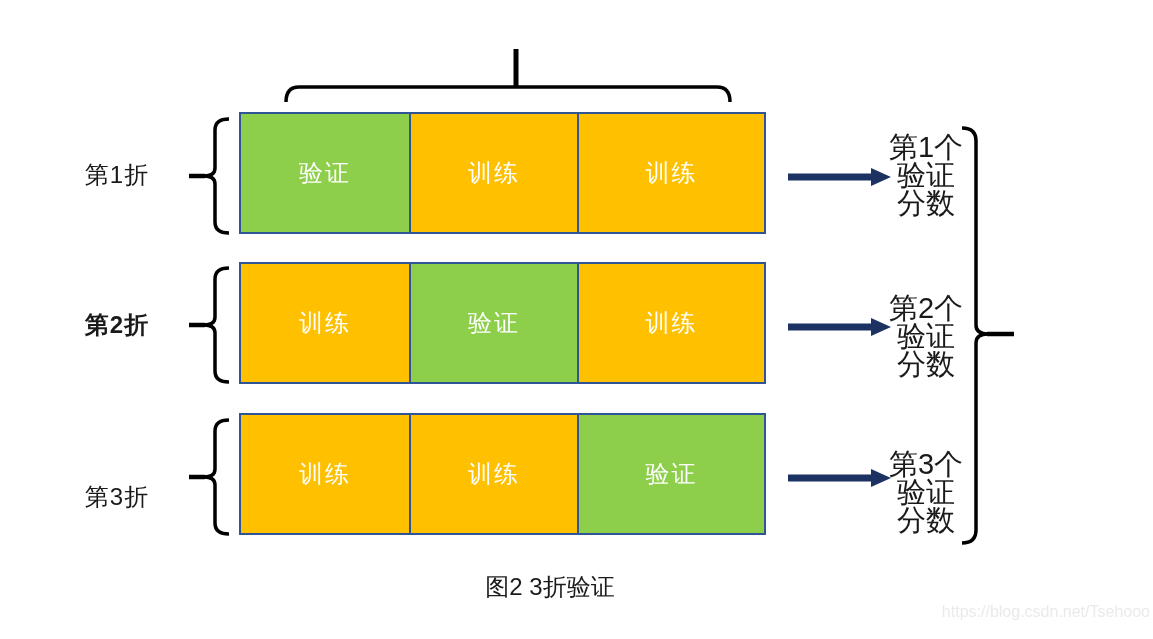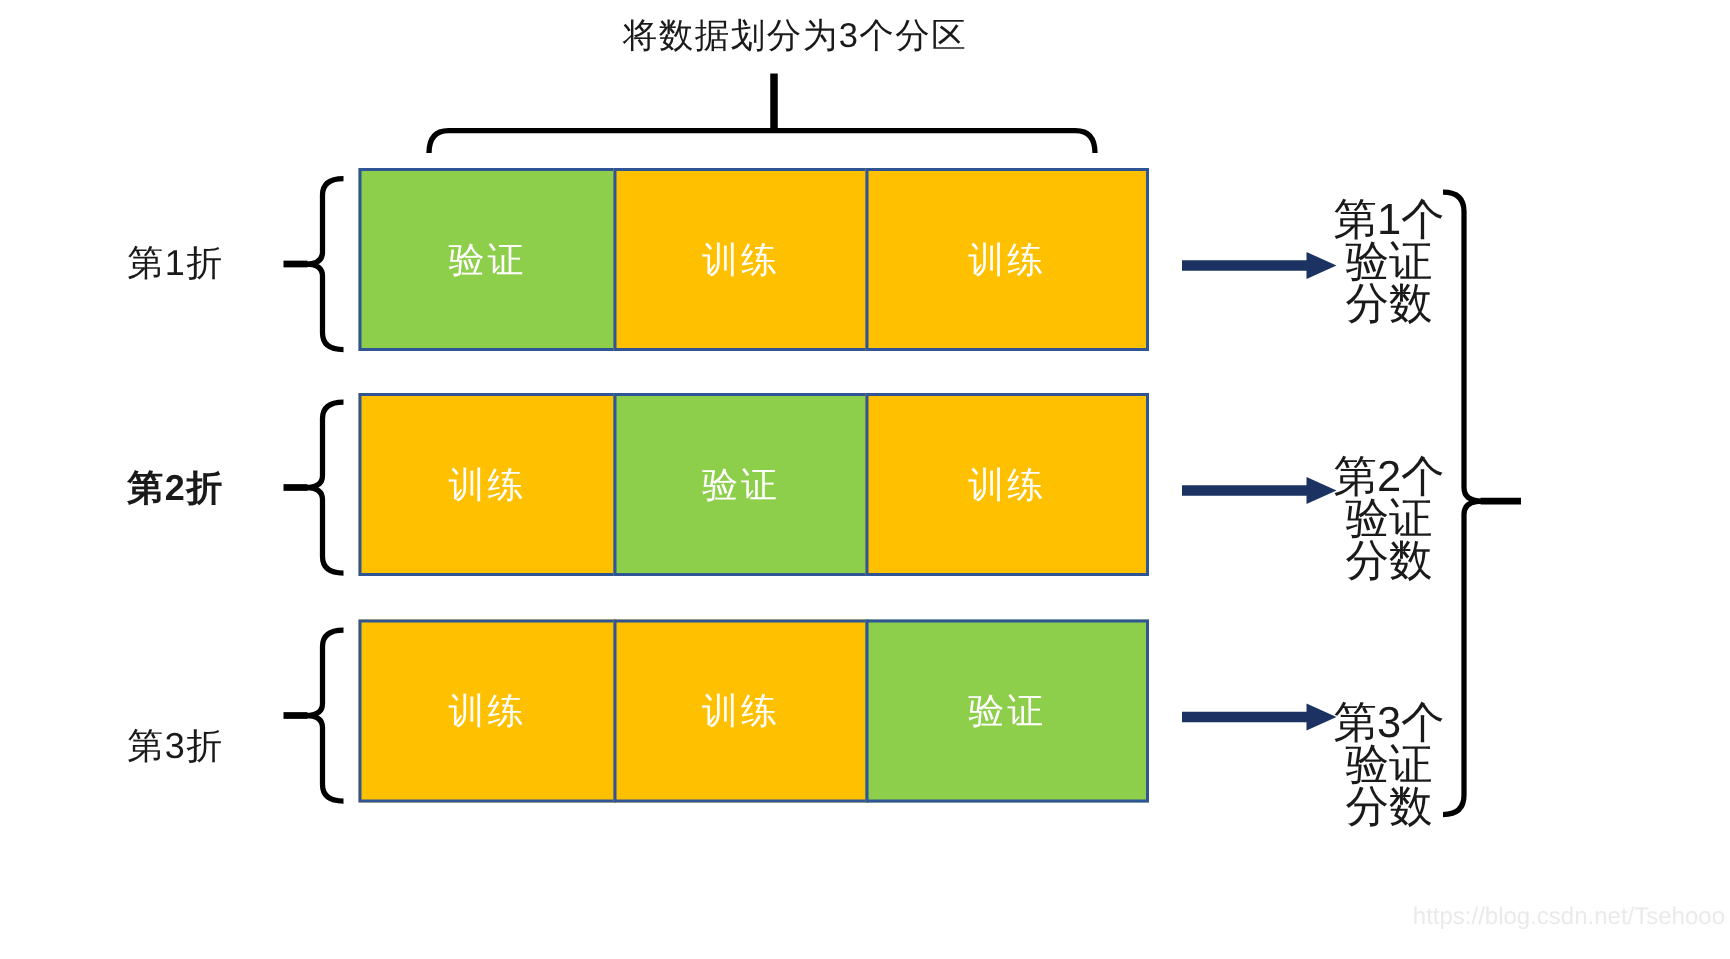--- a/index.html
+++ b/index.html
@@ -32,22 +32,22 @@
   .row1{top:112px;} .row2{top:262px;} .row3{top:413px;}
   .col1{left:239px;width:172px;}
   .col2{left:409px;width:170px;}
   .col3{left:577px;width:189px;}
   .score-label{
     left:878px;width:96px;
     text-align:center;font-size:29px;line-height:28px;
     white-space:pre-line;
   }
   #score1-label{top:133px;}
-  #score2-label{top:294px;margin-top:10px;}
-  #score3-label{top:468px;}
+  #score2-label{top:294px;}
+  #score3-label{top:450px;}
   #final-score-label{
     left:1028px;top:310px;width:124px;
     font-size:24px;line-height:30px;white-space:pre-line;
   }
   #figure-caption{
     left:400px;top:571px;width:300px;
     text-align:center;font-size:24px;
   }
   #watermark{
     left:930px;top:603px;width:220px;
@@ -84,21 +84,20 @@
     </g>
     <g>
       <path d="M788,478 L873,478" stroke-width="7" fill="none" style="stroke: rgb(27, 50, 99);"></path>
       <polygon points="871,469 891,478 871,487" style="fill: rgb(27, 50, 99);"></polygon>
     </g>
 
     <path d="M962,128 Q976,128 976,141 L976,325 Q976,334 988,334 Q976,334 976,343 L976,530 Q976,543 962,543" fill="none" stroke-width="3.5" style="stroke: rgb(0, 0, 0);"></path>
     <path d="M987,334 L1014,334" fill="none" stroke-width="4.5" style="stroke: rgb(0, 0, 0);"></path>
   </svg>
 
-  <div id="diagram-title" class="abs">将数据划分为3个分区</div>
 
   <div id="fold1-label" class="abs fold-label">第1折</div>
   <div id="fold2-label" class="abs fold-label">第2折</div>
   <div id="fold3-label" class="abs fold-label">第3折</div>
 
   <div class="abs cell row1 col1" style="background-color: rgb(141, 206, 74); border: 2px solid rgb(47, 85, 151);">
     <span>验证</span>
   </div>
   <div class="abs cell row1 col2" style="background-color: rgb(255, 192, 0); border: 2px solid rgb(47, 85, 151);">
     <span>训练</span>
@@ -131,16 +130,17 @@
 验证
 分数</div>
   <div id="score2-label" class="abs score-label">第2个
 验证
 分数</div>
   <div id="score3-label" class="abs score-label">第3个
 验证
 分数</div>
 
 
+  <div id="figure-caption" class="abs">图2 3折验证</div>
 
   <div id="watermark" class="abs" style="color: rgb(234, 234, 234);">https://blog.csdn.net/Tsehooo</div>
 
 </div>
 
 </body></html>

